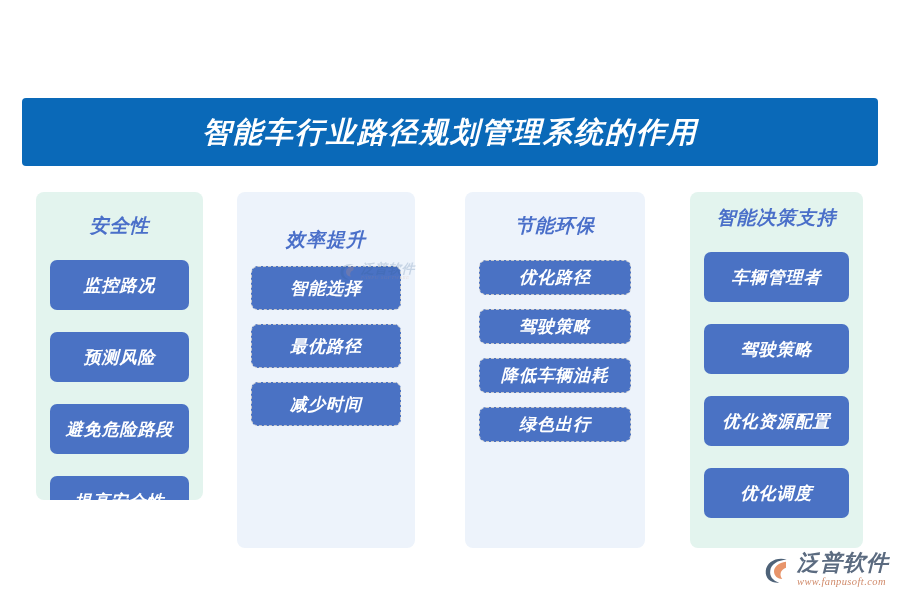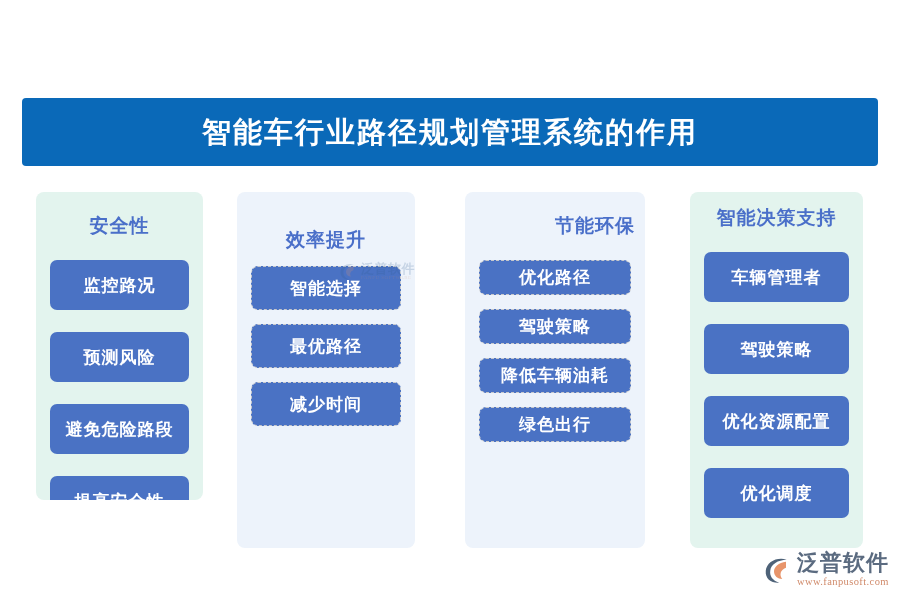--- a/index.html
+++ b/index.html
@@ -15,20 +15,21 @@
     background: #ffffff;
     font-family: "Liberation Serif", "DejaVu Serif", serif;
     position: relative;
   }
 
   .canvas {
     position: relative;
     width: 900px;
     height: 600px;
     background: #ffffff;
+    font-style: italic;
   }
 
   
   .header-banner {
     position: absolute;
     left: 22px;
     top: 98px;
     width: 856px;
     height: 68px;
     background: #0a69b8;
@@ -75,21 +76,21 @@
     color: #4a6fc9;
     font-size: 19px;
     font-weight: bold;
     letter-spacing: 1px;
     font-family: "Liberation Serif", "DejaVu Serif", serif;
     line-height: 1;
   }
 
   .col-0 .col-title { margin-top: 24px; }
   .col-1 .col-title { margin-top: 38px; }
-  .col-2 .col-title { margin-top: 24px; margin-left: 40px; }
+  .col-2 .col-title { margin-top: 24px; }
   .col-3 .col-title { margin-top: 16px; }
 
   .items {
     margin-top: 22px;
     padding: 3px 14px;
     display: flex;
     flex-direction: column;
   }
 
   .col-1 .items { margin-top: 14px; }

